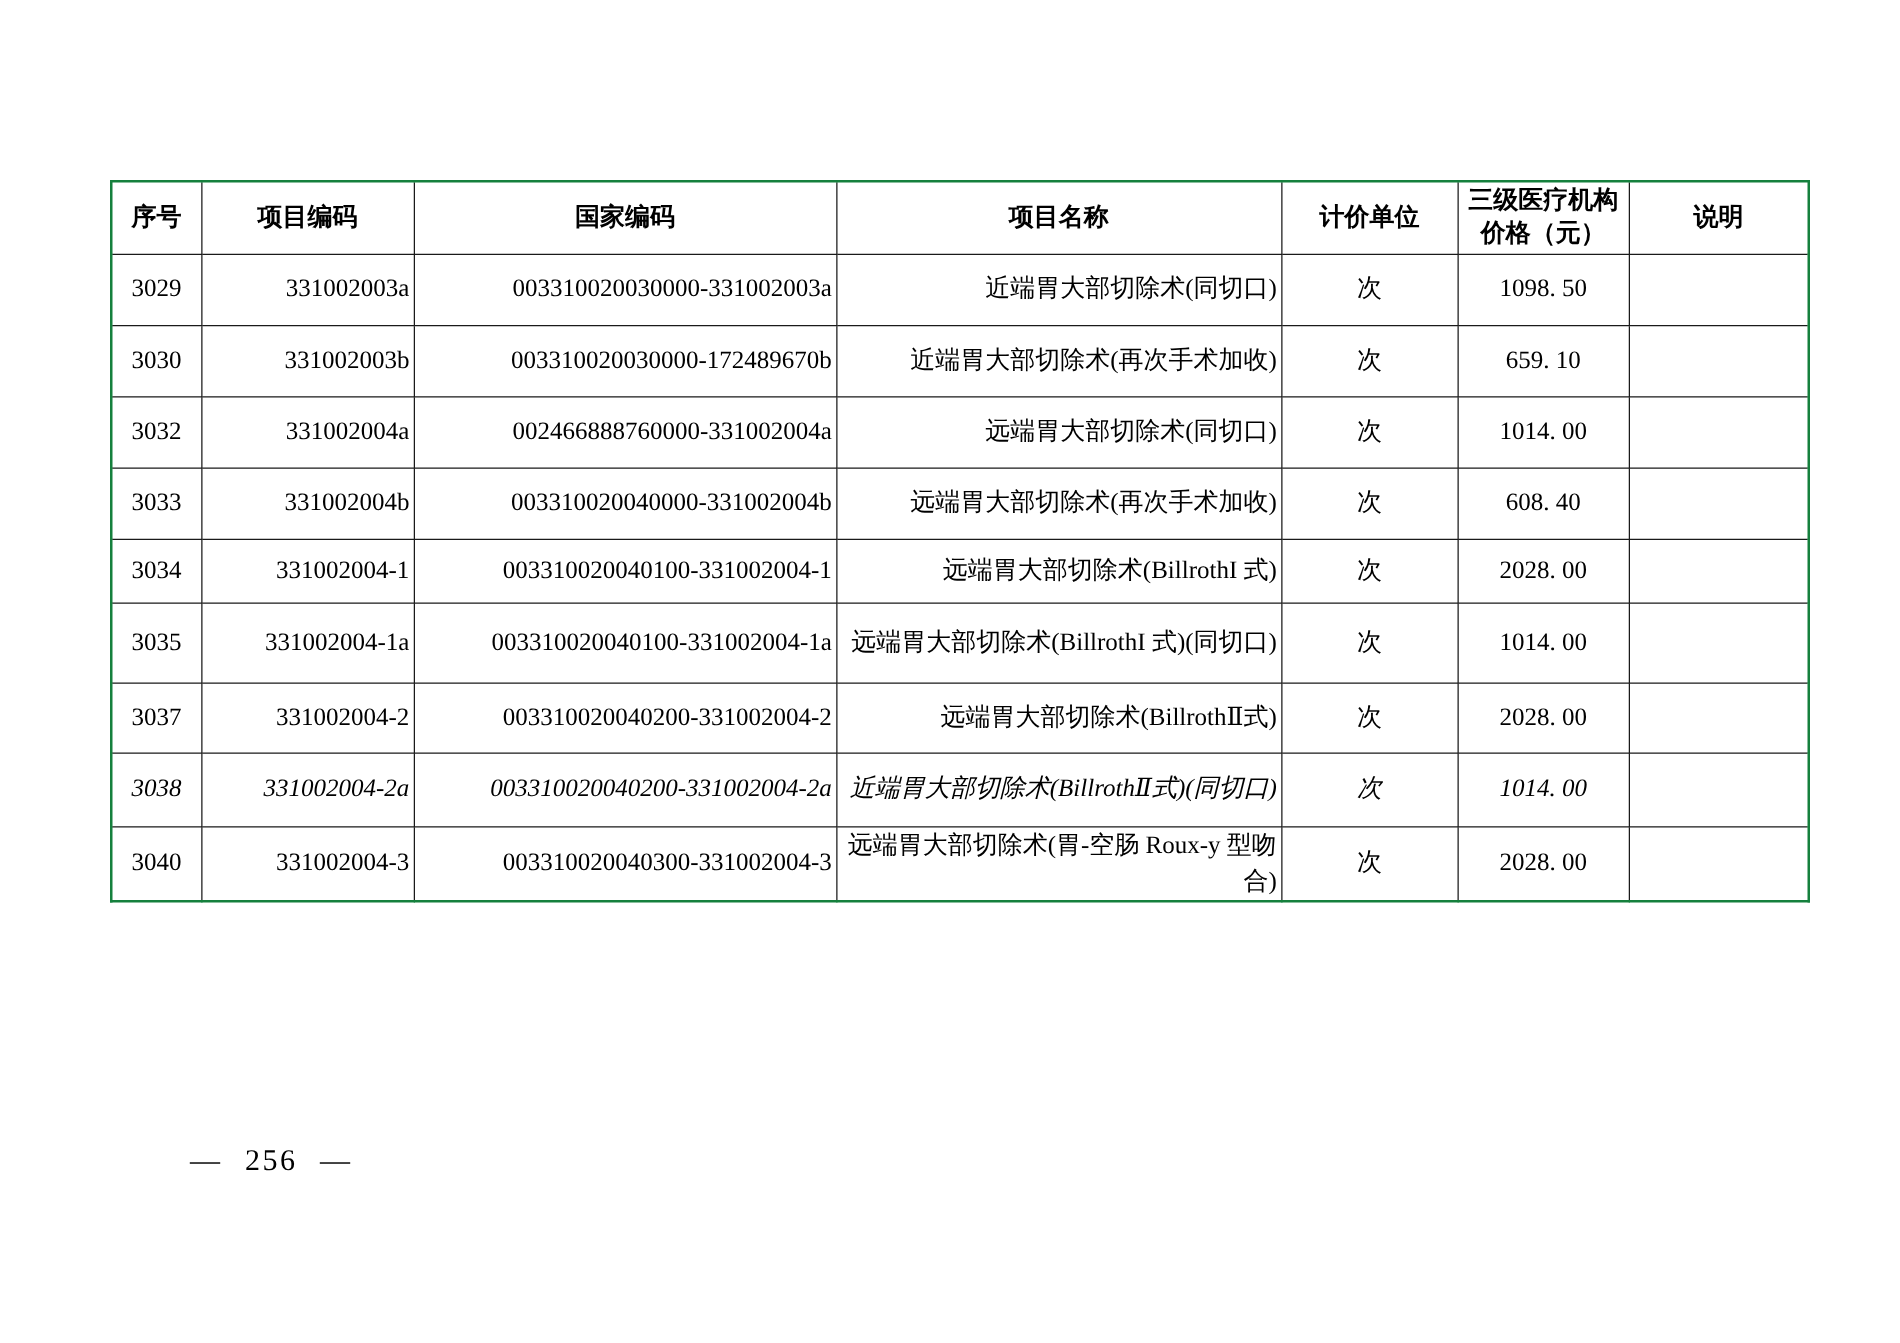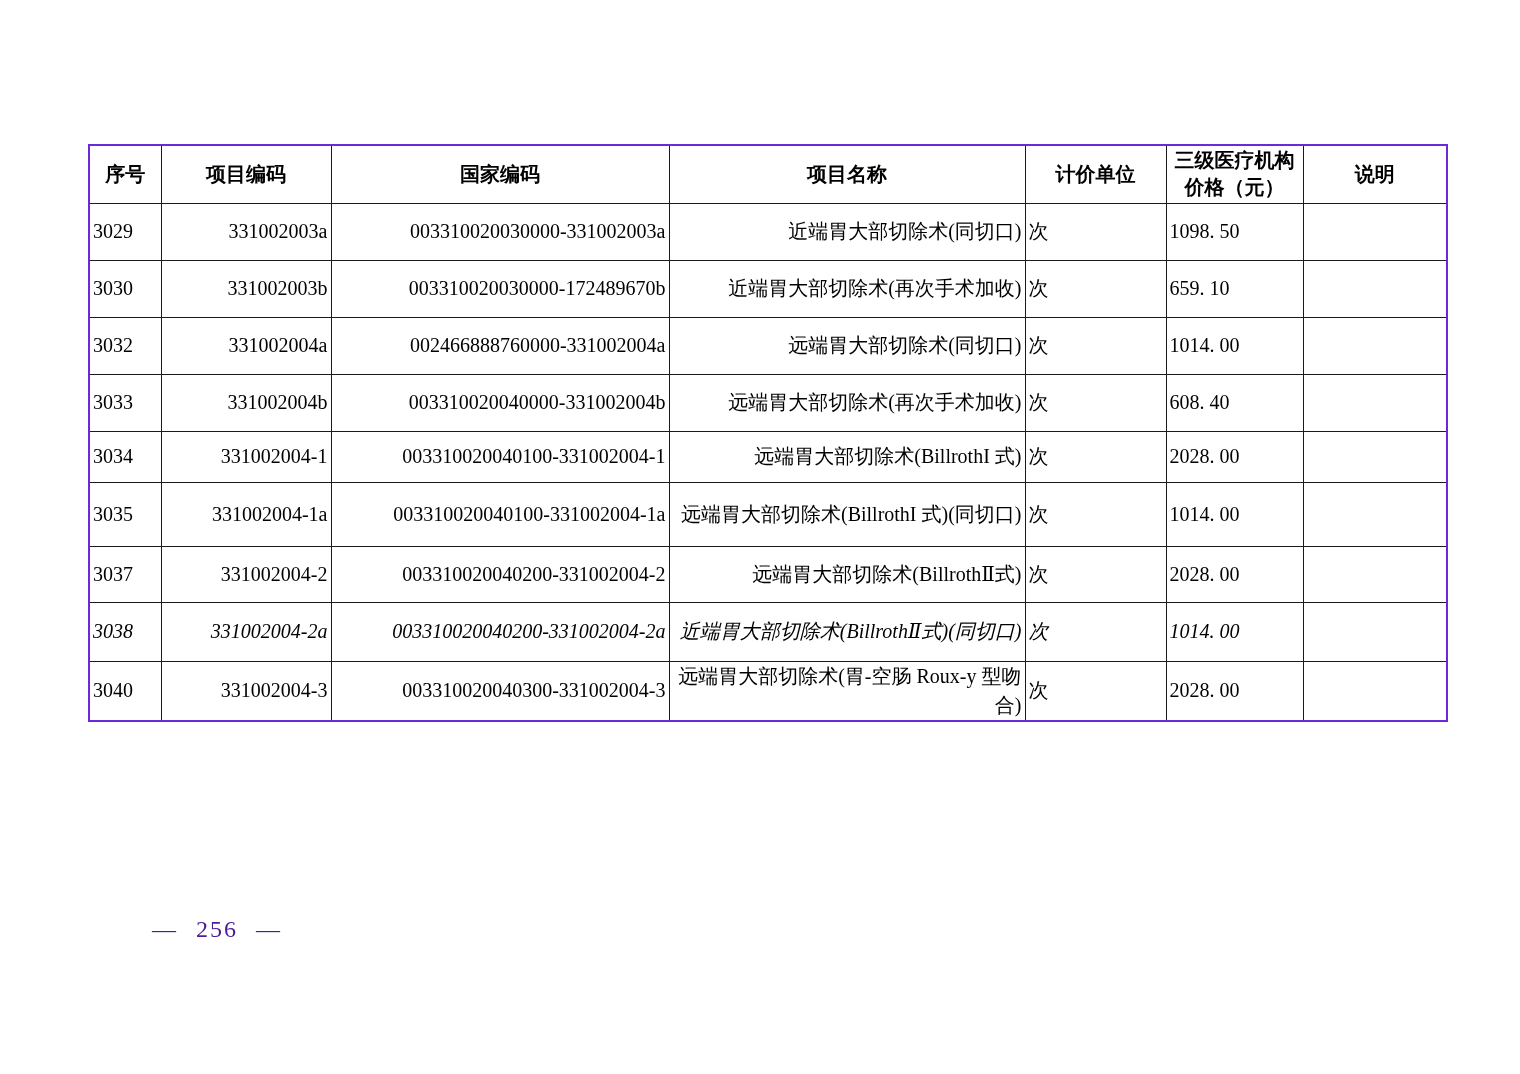--- a/index.html
+++ b/index.html
@@ -9,55 +9,55 @@
     background:#ffffff;
     font-family:"Liberation Serif","DejaVu Serif",serif;
     color:#000;
     overflow:hidden;
   }
   table.price-table{
     position:absolute;left:88px;top:144px;
     width:1358px;
     border-collapse:collapse;
     table-layout:fixed;
-    border:2px solid #6d28d9;
+    border:2px solid #15803d;
   }
   .price-table th,.price-table td{
     border:1.3px solid #1a1a1a;
     overflow:hidden;
     vertical-align:middle;
     font-size:20px;
     line-height:29px;
     padding:0 3px;
     word-break:break-all;
   }
   .price-table th{
     font-family:"Liberation Sans","DejaVu Sans",sans-serif;
     font-weight:bold;
     text-align:center;
     font-size:20px;
     line-height:27px;
     padding:0 8px;
   }
-  td.c{}
+  td.c{text-align:center;}
   td.l{text-align:right;}
   tr.h58{height:58px;}
   tr.h57{height:57px;}
   tr.h51{height:51px;}
   tr.h64{height:64px;}
   tr.h65{height:65px;}
   tr.h56{height:56px;}
   tr.h59{height:59px;font-style:italic;}
   .page-number{
     position:absolute;
     left:152px;top:916px;
     font-size:24px;
     letter-spacing:2px;
     word-spacing:10px;
-    color:#4c1d95;
+    color:#000000;
   }
 </style>
 </head>
 <body>
 
 <div class="sheet">
 
   <table class="price-table">
     <colgroup>
       <col style="width:72px">

